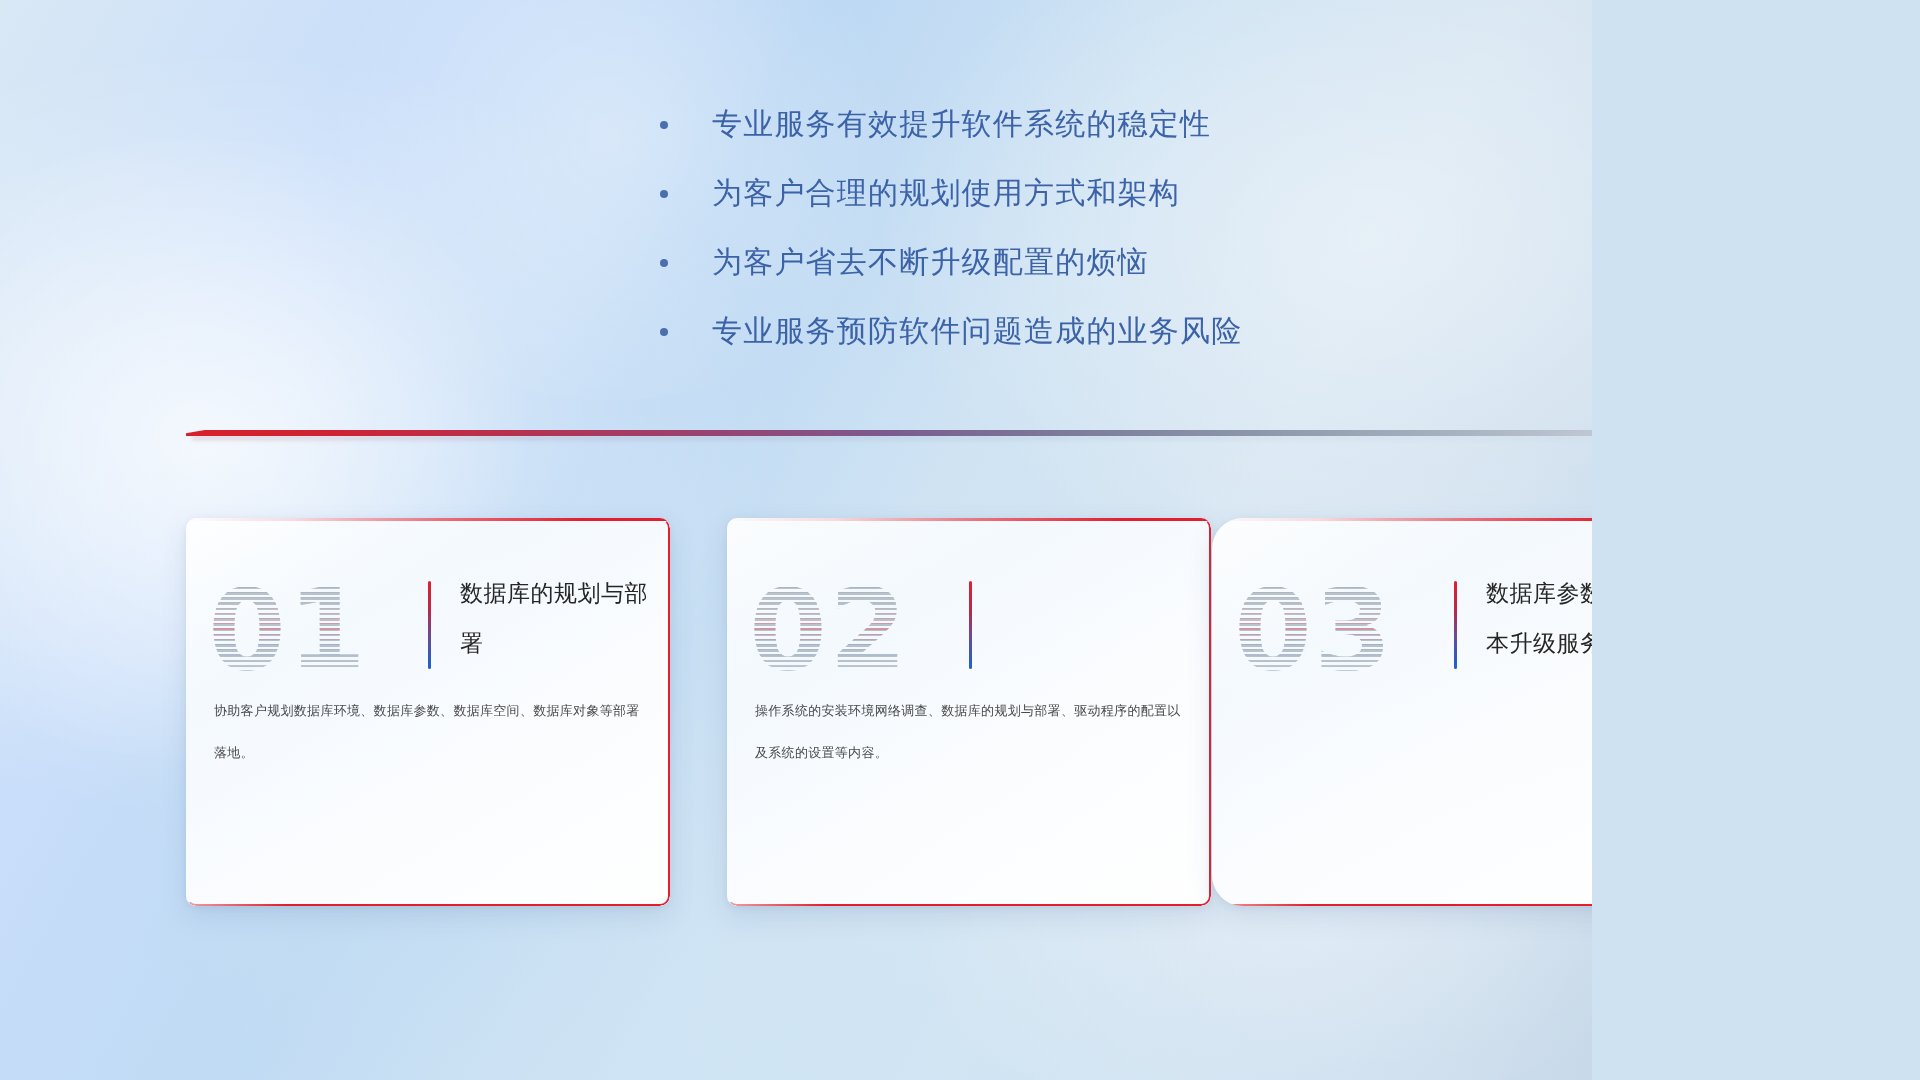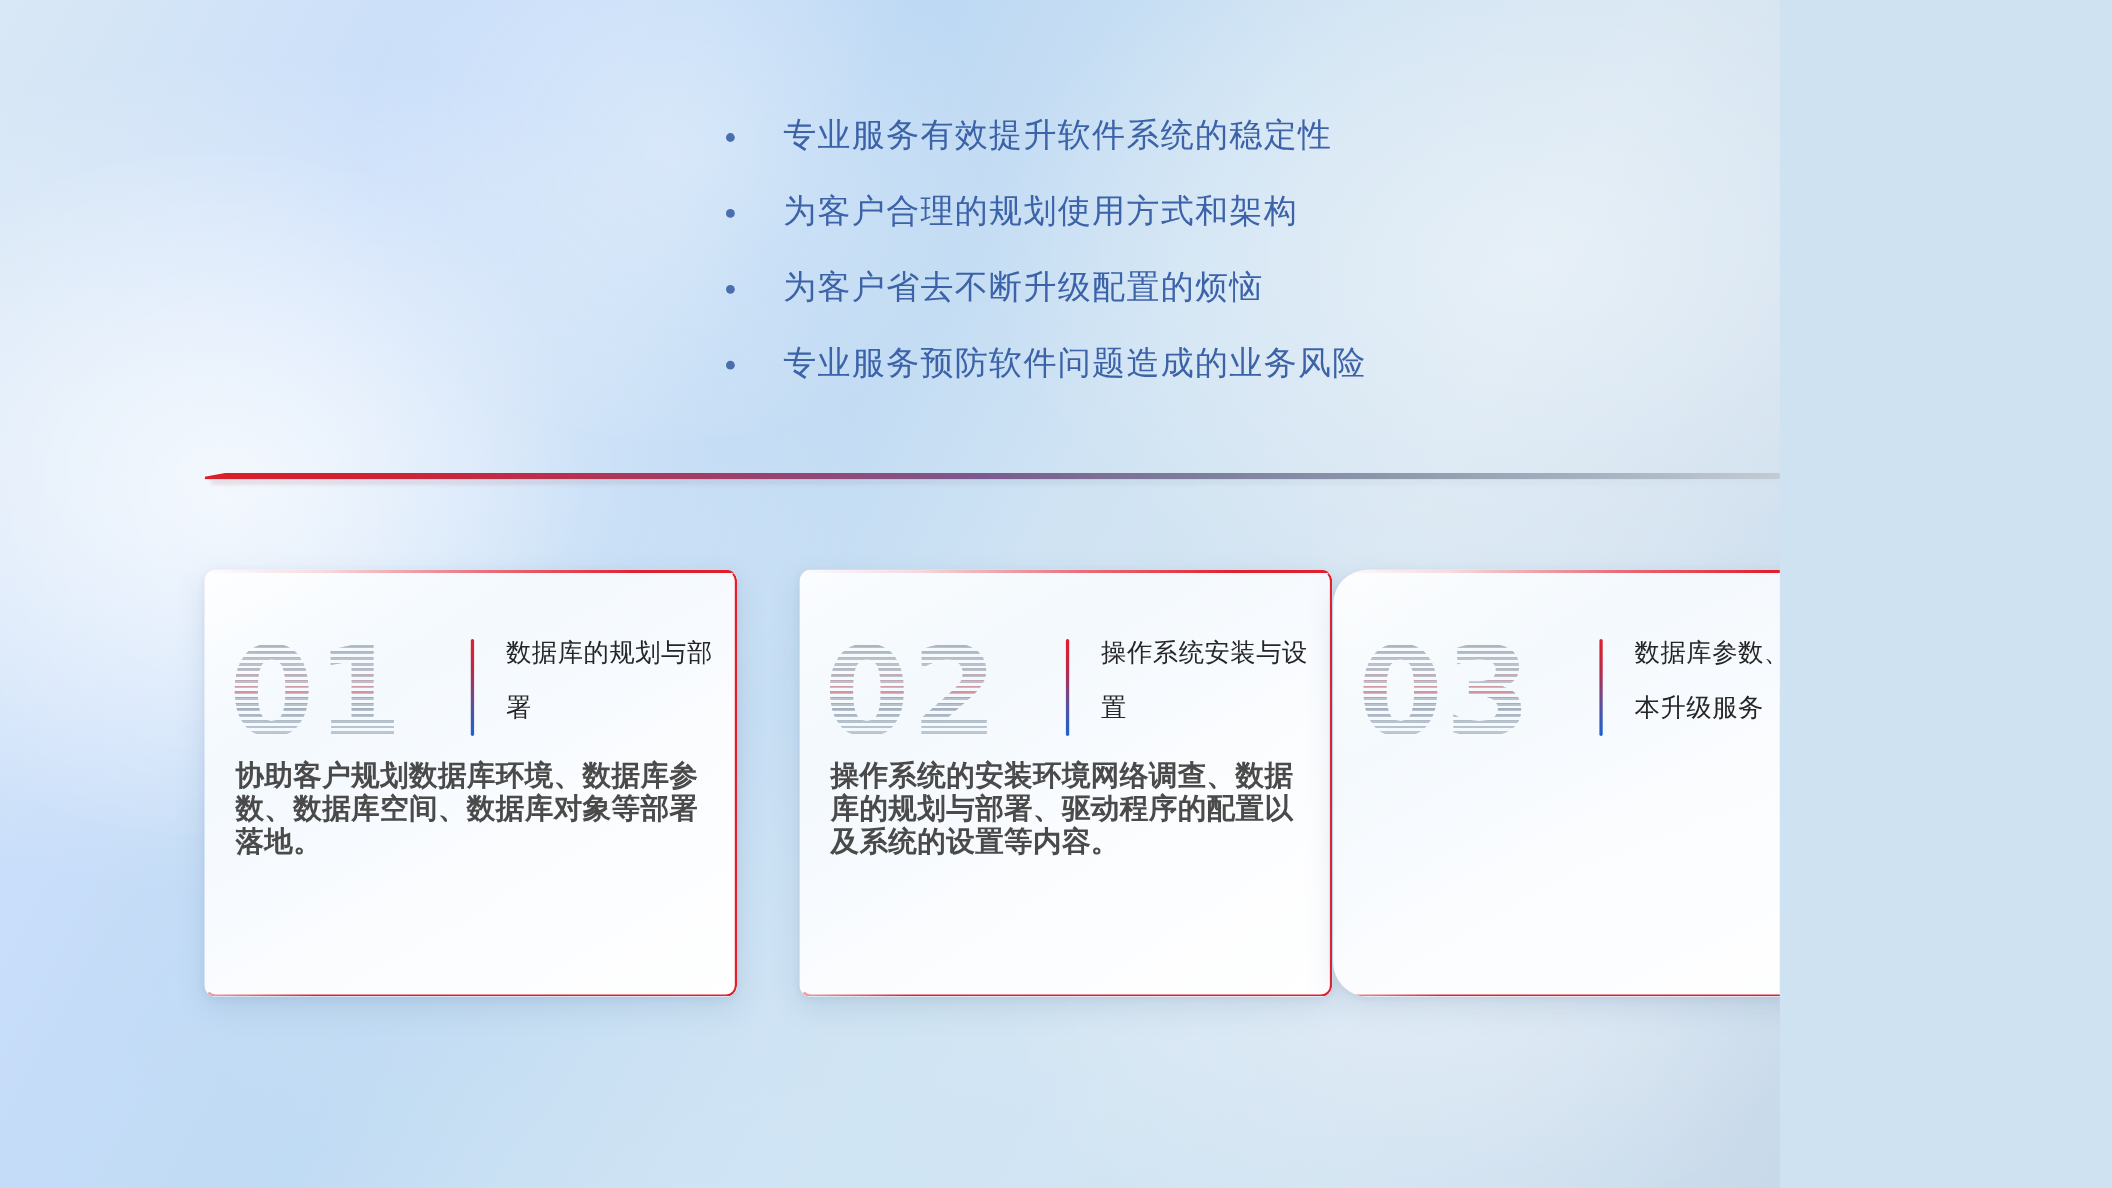--- a/index.html
+++ b/index.html
@@ -17,21 +17,20 @@
   .slide {
     position: relative;
     width: 1592px;
     height: 1080px;
     overflow: hidden;
     background:
       radial-gradient(ellipse 900px 620px at 14% 40%, rgba(255,255,255,0.55) 0%, rgba(255,255,255,0.0) 62%),
       radial-gradient(ellipse 760px 520px at 86% 22%, rgba(255,255,255,0.40) 0%, rgba(255,255,255,0.0) 65%),
       radial-gradient(ellipse 1200px 700px at 50% 110%, rgba(206,228,244,0.85) 0%, rgba(206,228,244,0.0) 70%),
       linear-gradient(118deg, #d9e8f5 0%, #c9defa 20%, #bcd8f4 38%, #cfe3f3 55%, #d7e6f2 70%, #cfdfee 86%, #c8d9e9 100%);
-    padding-left: 26px;
   }
 
   
   .bloom {
     position: absolute;
     border-radius: 50%;
     pointer-events: none;
   }
   .bloom-a { left: -180px; top: 140px; width: 760px; height: 620px;
     background: radial-gradient(circle, rgba(255,255,255,0.55) 0%, rgba(255,255,255,0) 68%); }
@@ -217,25 +216,25 @@
     color: #262626;
     letter-spacing: 0.5px;
     font-weight: 400;
   }
 
   .card-body {
     position: absolute;
     left: 28px;
     top: 172px;
     width: 428px;
-    font-size: 26px;
-    line-height: 30px;
+    font-size: 13px;
+    line-height: 42px;
     color: #4a4a4a;
     letter-spacing: 0.3px;
-    font-weight: 700;
+    font-weight: 400;
   }
 </style>
 </head>
 <body>
 
 <div class="slide">
 
   <div class="bloom bloom-a"></div>
   <div class="bloom bloom-b"></div>
   <div class="bloom bloom-c"></div>
@@ -280,21 +279,20 @@
       <div class="card-body">协助客户规划数据库环境、数据库参数、数据库空间、数据库对象等部署落地。</div>
     </div>
 
     <div class="card card-2">
       <div class="card-accent"></div>
       <div class="card-accent-top"></div>
       <div class="card-head">
         <div class="card-num">02</div>
         <div class="card-num-tint">02</div>
         <div class="card-sep"></div>
-        <div class="card-title">操作系统安装与设置</div>
       </div>
       <div class="card-body">操作系统的安装环境网络调查、数据库的规划与部署、驱动程序的配置以及系统的设置等内容。</div>
     </div>
 
     <div class="card card-3">
       <div class="card-accent"></div>
       <div class="card-accent-top"></div>
       <div class="card-head">
         <div class="card-num">03</div>
         <div class="card-num-tint">03</div>

